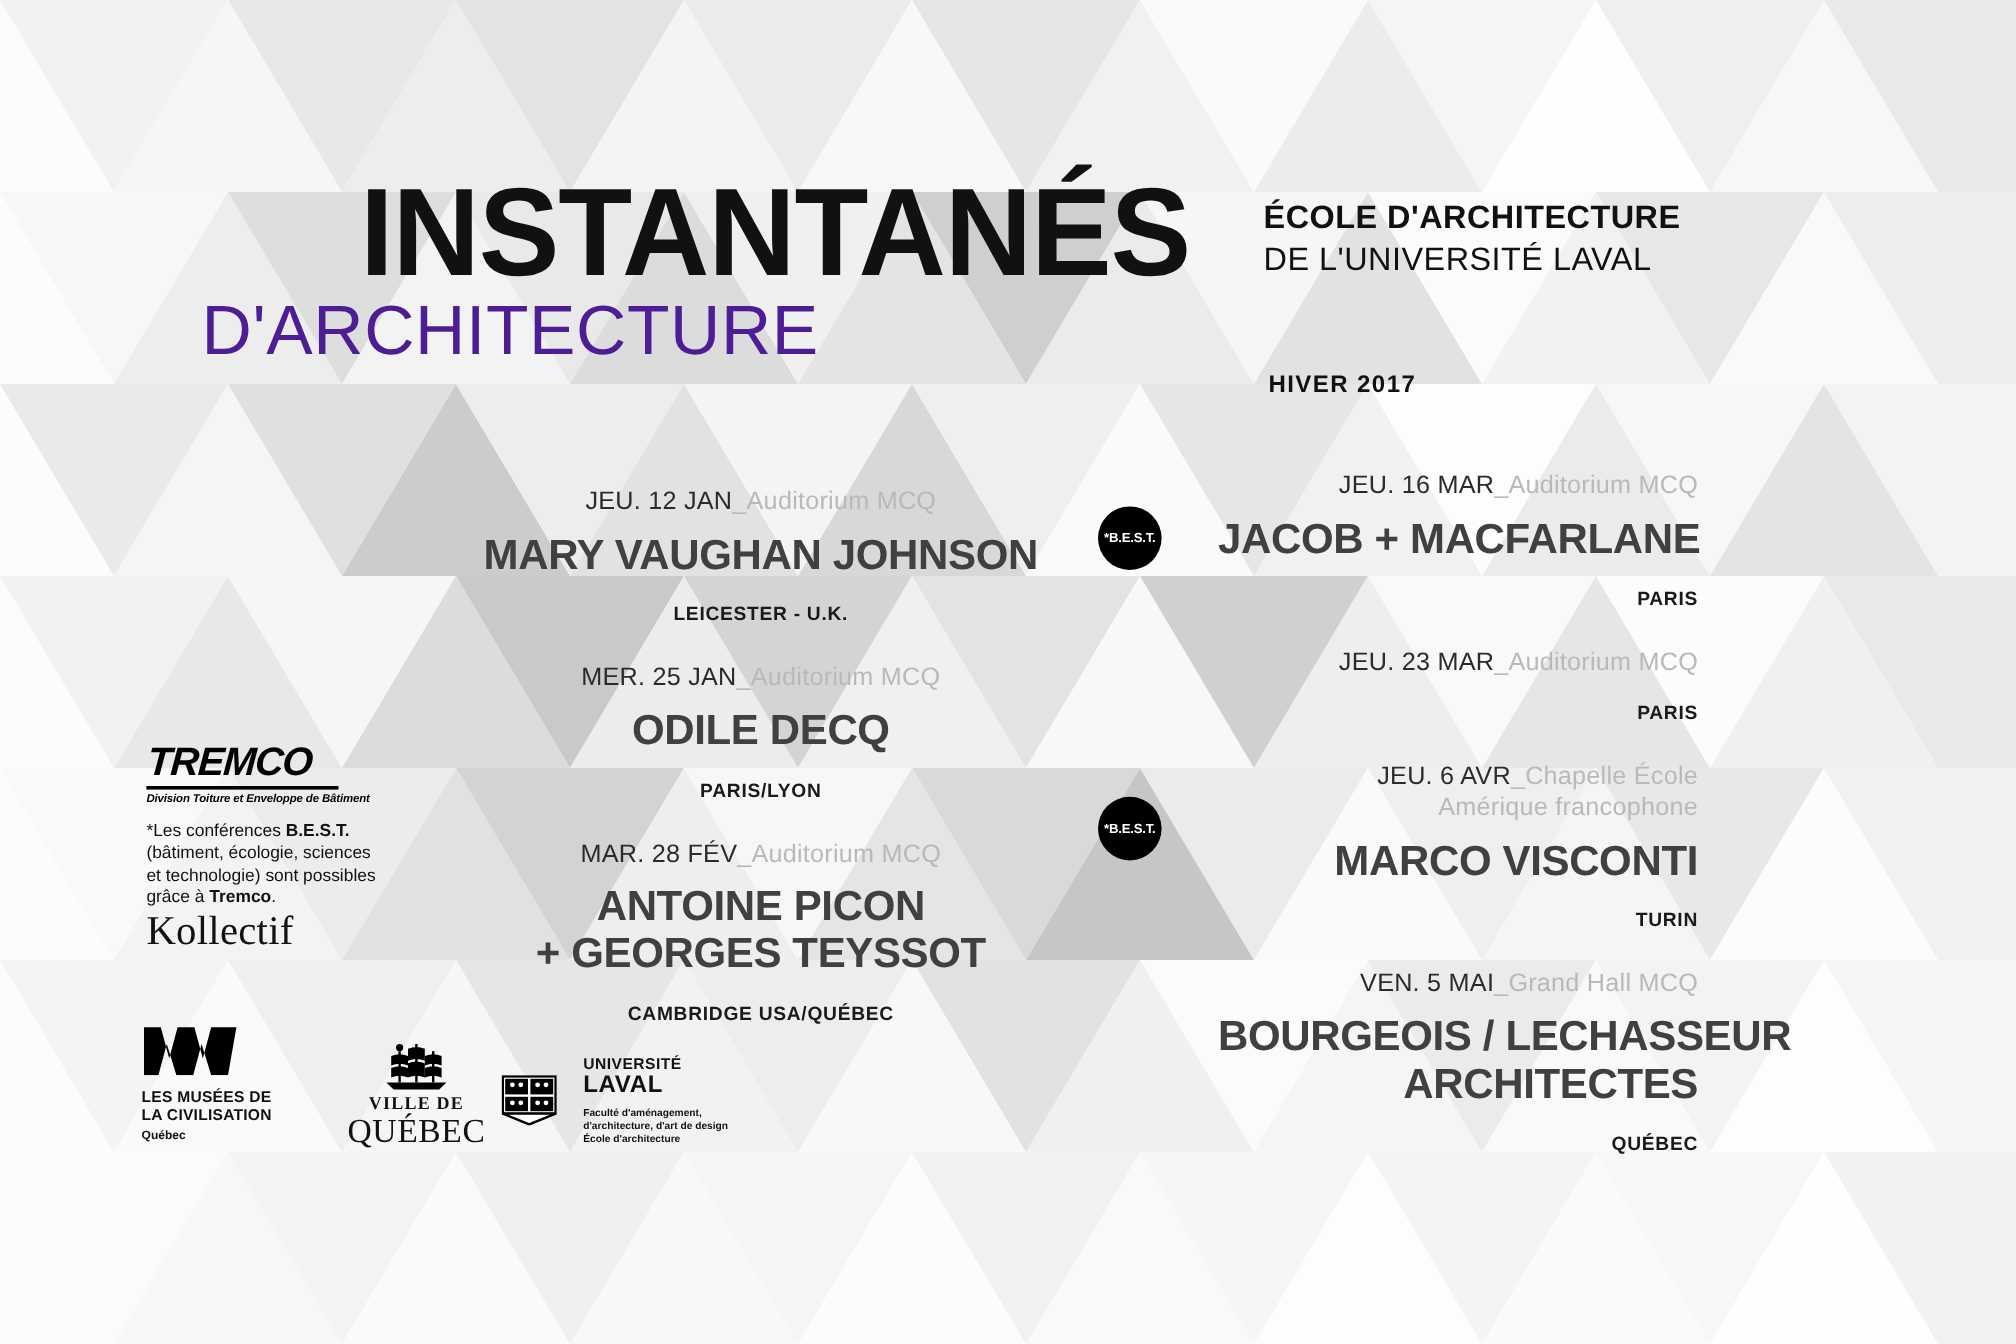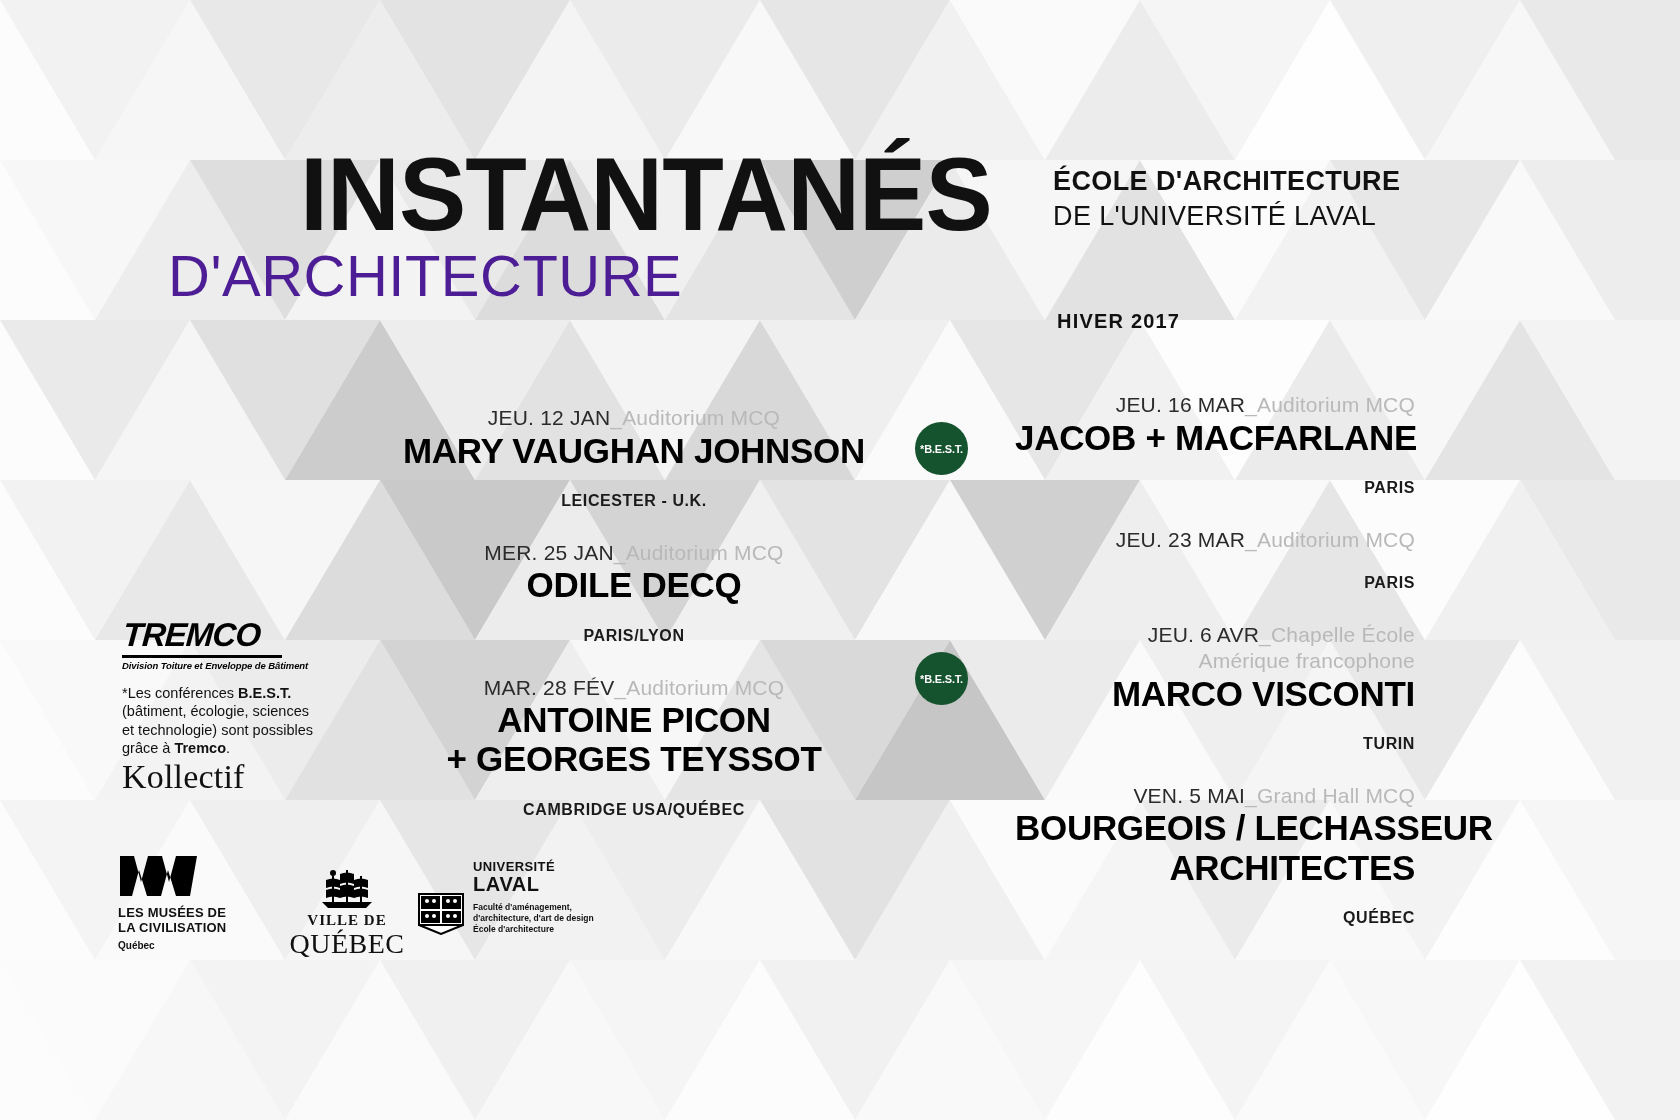--- a/index.html
+++ b/index.html
@@ -55,30 +55,30 @@
   .col-right{left:1015px;top:392px;width:400px;text-align:right;}
 
   .event{position:relative;margin-bottom:30px;}
   .event .meta{
     font-size:21px;font-weight:300;color:#b9b9b9;letter-spacing:0.2px;
     line-height:1.22;white-space:nowrap;
   }
   .event .meta .date{color:#2b2b2b;font-weight:400;}
   .event .meta .venue2{display:block;}
   .event .name{
-    font-size:35px;font-weight:bold;color:#000000;letter-spacing:-0.3px;
-    line-height:1.12;margin-top:0;white-space:nowrap;
+    font-size:35px;font-weight:bold;color:#404040;letter-spacing:-0.3px;
+    line-height:1.12;margin-top:12px;white-space:nowrap;
   }
   .event .city{
     font-size:16px;font-weight:bold;color:#1a1a1a;letter-spacing:0.6px;margin-top:22px;
   }
   .badge{
     position:absolute;
     width:53px;height:53px;border-radius:50%;
-    background:#14532d;color:#fff;
+    background:#000000;color:#fff;
     display:flex;align-items:center;justify-content:center;
     font-size:11px;font-weight:bold;letter-spacing:-0.2px;
   }
   .badge-left{left:-100px;top:30px;}
 
   
   .tremco-block{position:absolute;left:122px;top:618px;width:200px;}
   .tremco-word{
     font-size:33px;font-weight:bold;font-style:italic;letter-spacing:-1px;
     color:#000;line-height:1;
@@ -376,21 +376,21 @@
         <path d="M24 22 Q31 19 38 22 L38 34 Q31 31 24 34 Z" fill="#000"></path>
         <path d="M38 16 Q45 13 52 16 L52 24 Q45 21 38 24 Z" fill="#000"></path>
         <path d="M38 26 Q45 23 52 26 L52 34 Q45 31 38 34 Z" fill="#000"></path>
         <circle cx="17" cy="9" r="3" fill="#000"></circle>
       </svg>
       <div class="l1">VILLE DE</div>
       <div class="l2">QUÉBEC</div>
     </div>
 
     <div class="logo ul">
-      <div style="display:flex;align-items:flex-end;gap:9px;">
+      <div style="display:flex;align-items:center;gap:22px;margin-top:20px;">
         <svg class="shield" viewBox="0 0 46 42">
           <rect x="1" y="1" width="44" height="31" fill="#fff" stroke="#000" stroke-width="2"></rect>
           <rect x="3" y="3" width="19" height="13" fill="#000"></rect>
           <rect x="24" y="3" width="19" height="13" fill="#000"></rect>
           <rect x="3" y="18" width="19" height="12" fill="#000"></rect>
           <rect x="24" y="18" width="19" height="12" fill="#000"></rect>
           <circle cx="9" cy="8" r="2" fill="#fff"></circle>
           <circle cx="16" cy="8" r="2" fill="#fff"></circle>
           <circle cx="30" cy="8" r="2" fill="#fff"></circle>
           <circle cx="37" cy="8" r="2" fill="#fff"></circle>

